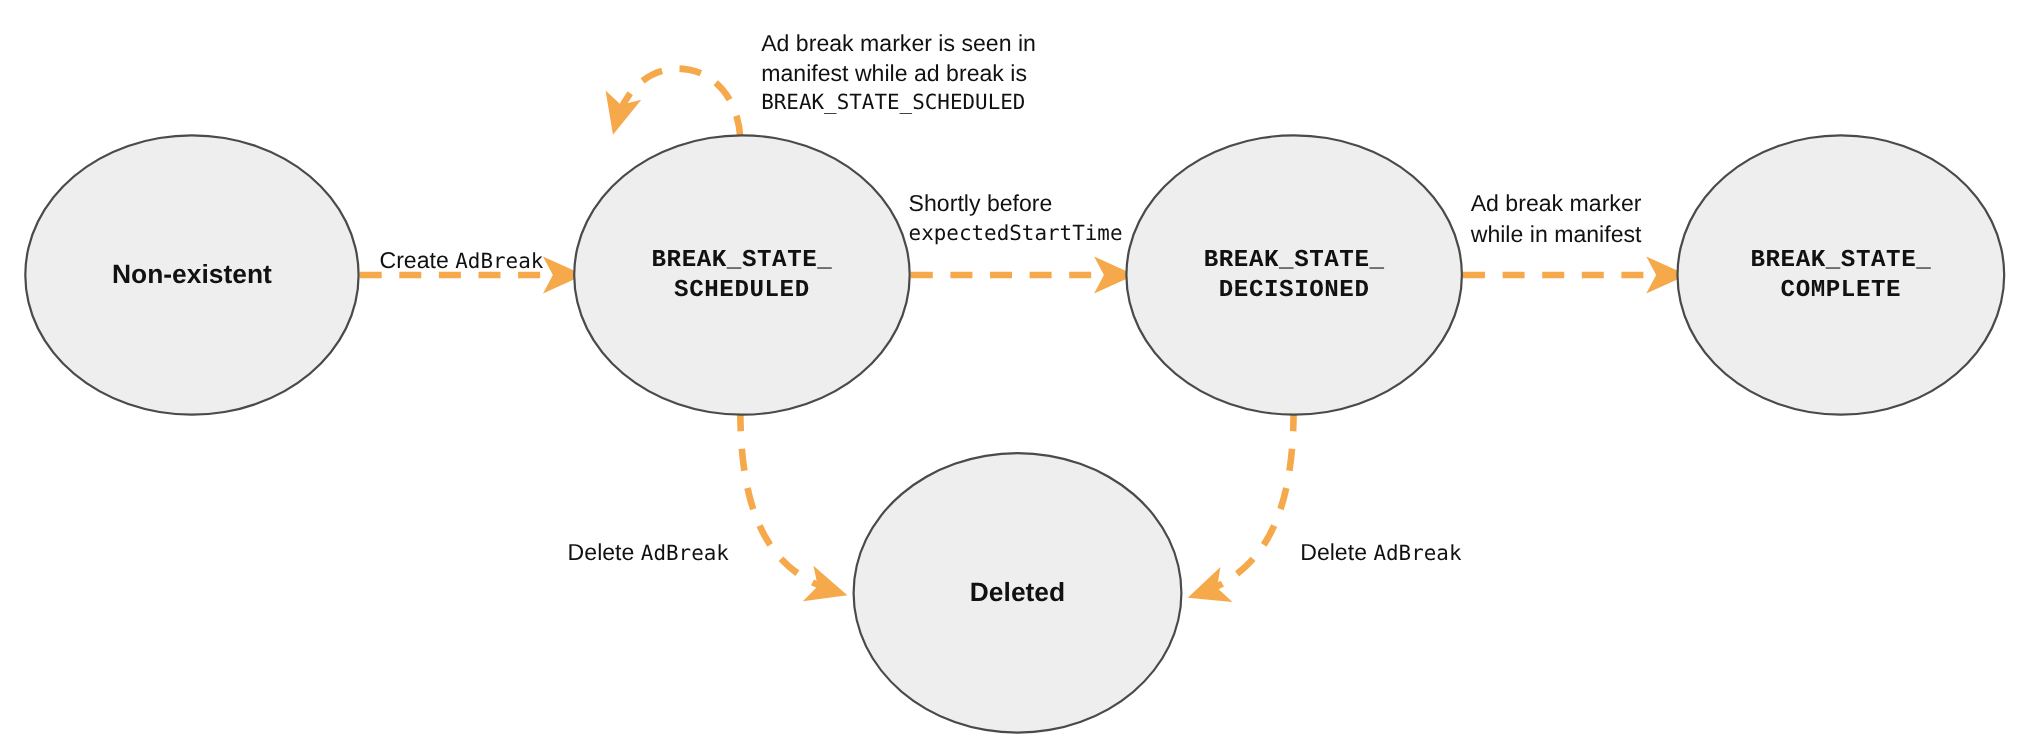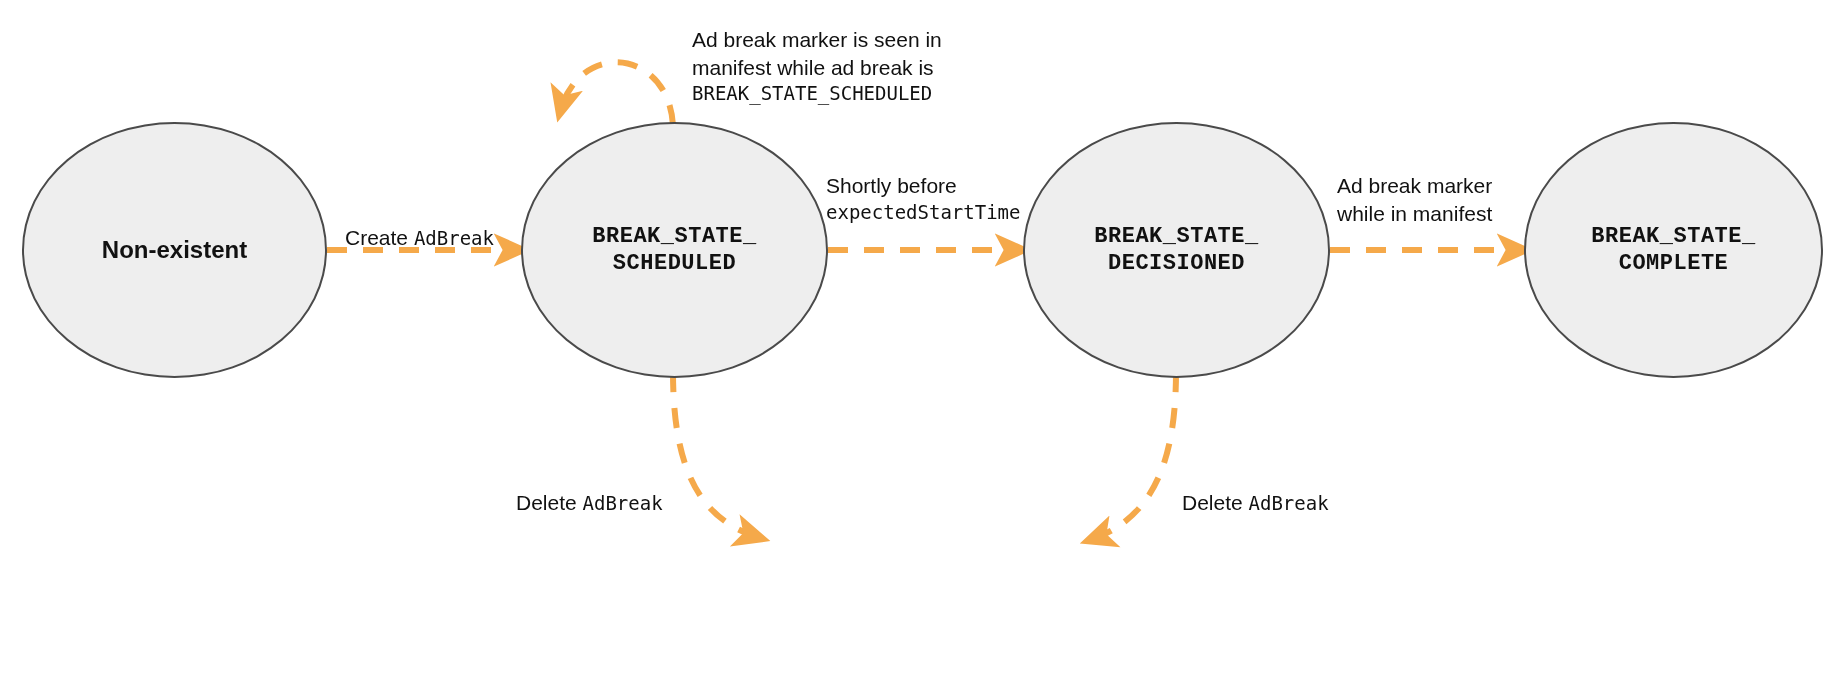--- a/index.html
+++ b/index.html
@@ -105,20 +105,23 @@
   <div class="state-node" style="left: 1023px; top: 122px; width: 307px; height: 256px;">
     <span class="node-label mono">BREAK_STATE_
 DECISIONED</span>
   </div>
 
   <div class="state-node" style="left: 1524px; top: 122px; width: 299px; height: 256px;">
     <span class="node-label mono">BREAK_STATE_
 COMPLETE</span>
   </div>
 
+  <div class="state-node" style="left: 775px; top: 411px; width: 300px; height: 256px;">
+    <span class="node-label sans">Deleted</span>
+  </div>
 
   <div class="edge-label" style="left: 345px; top: 182px; margin-top: 42px;">
     <span>Create </span><span class="mono">AdBreak</span>
   </div>
 
   <div class="edge-label" style="left: 826px; top: 172px;">
     <span class="ln">Shortly before</span>
     <span class="ln mono">expectedStartTime</span>
   </div>
 

